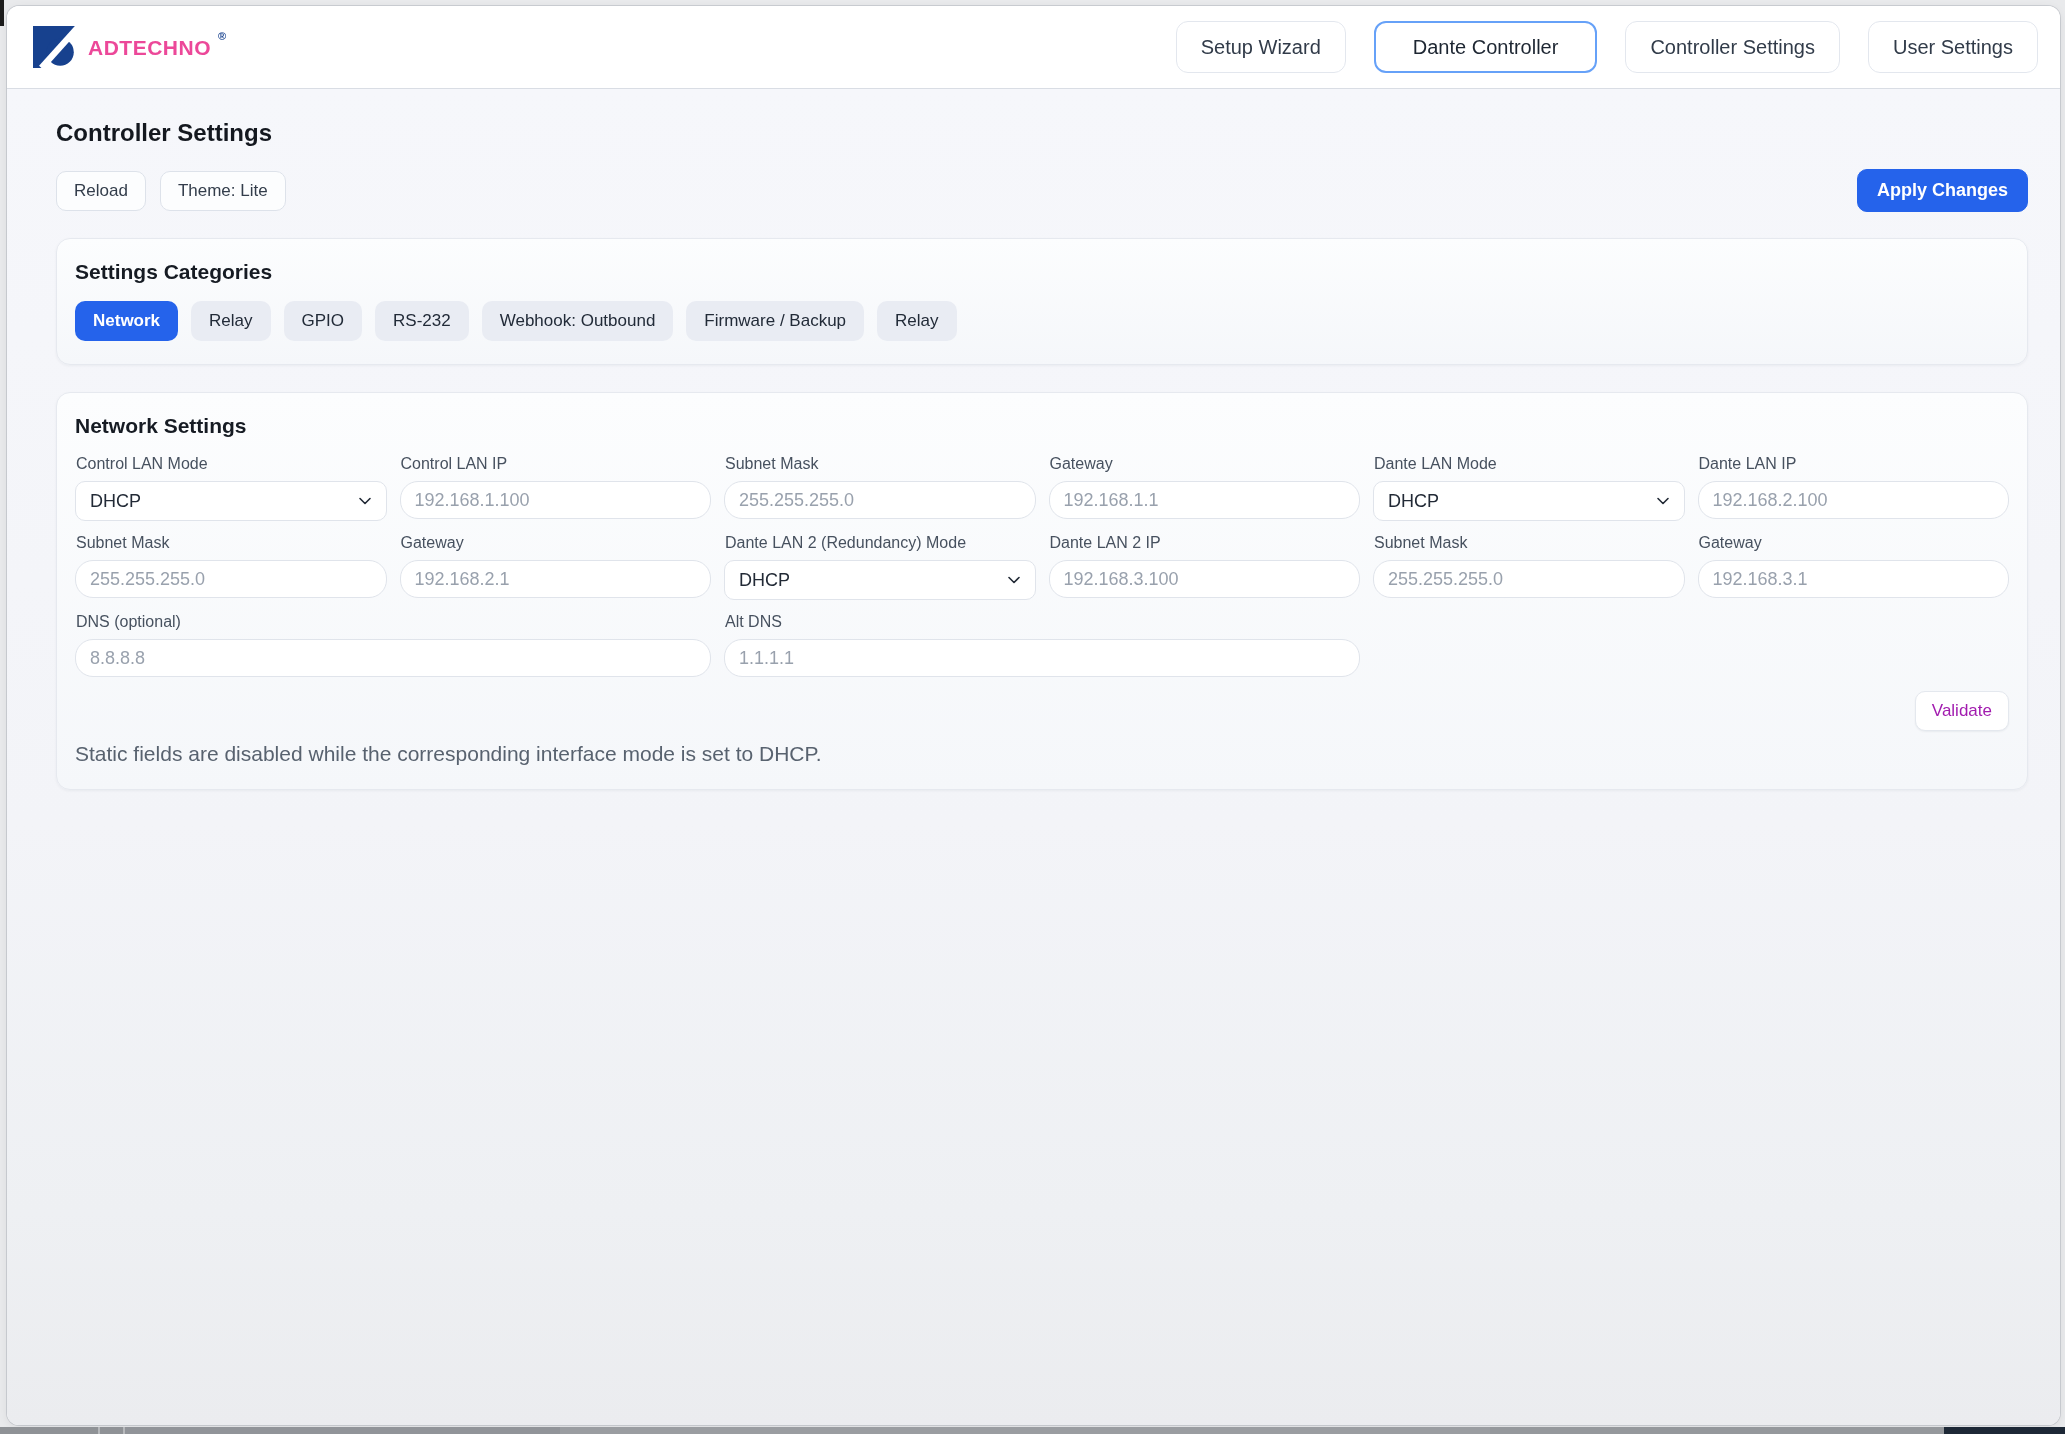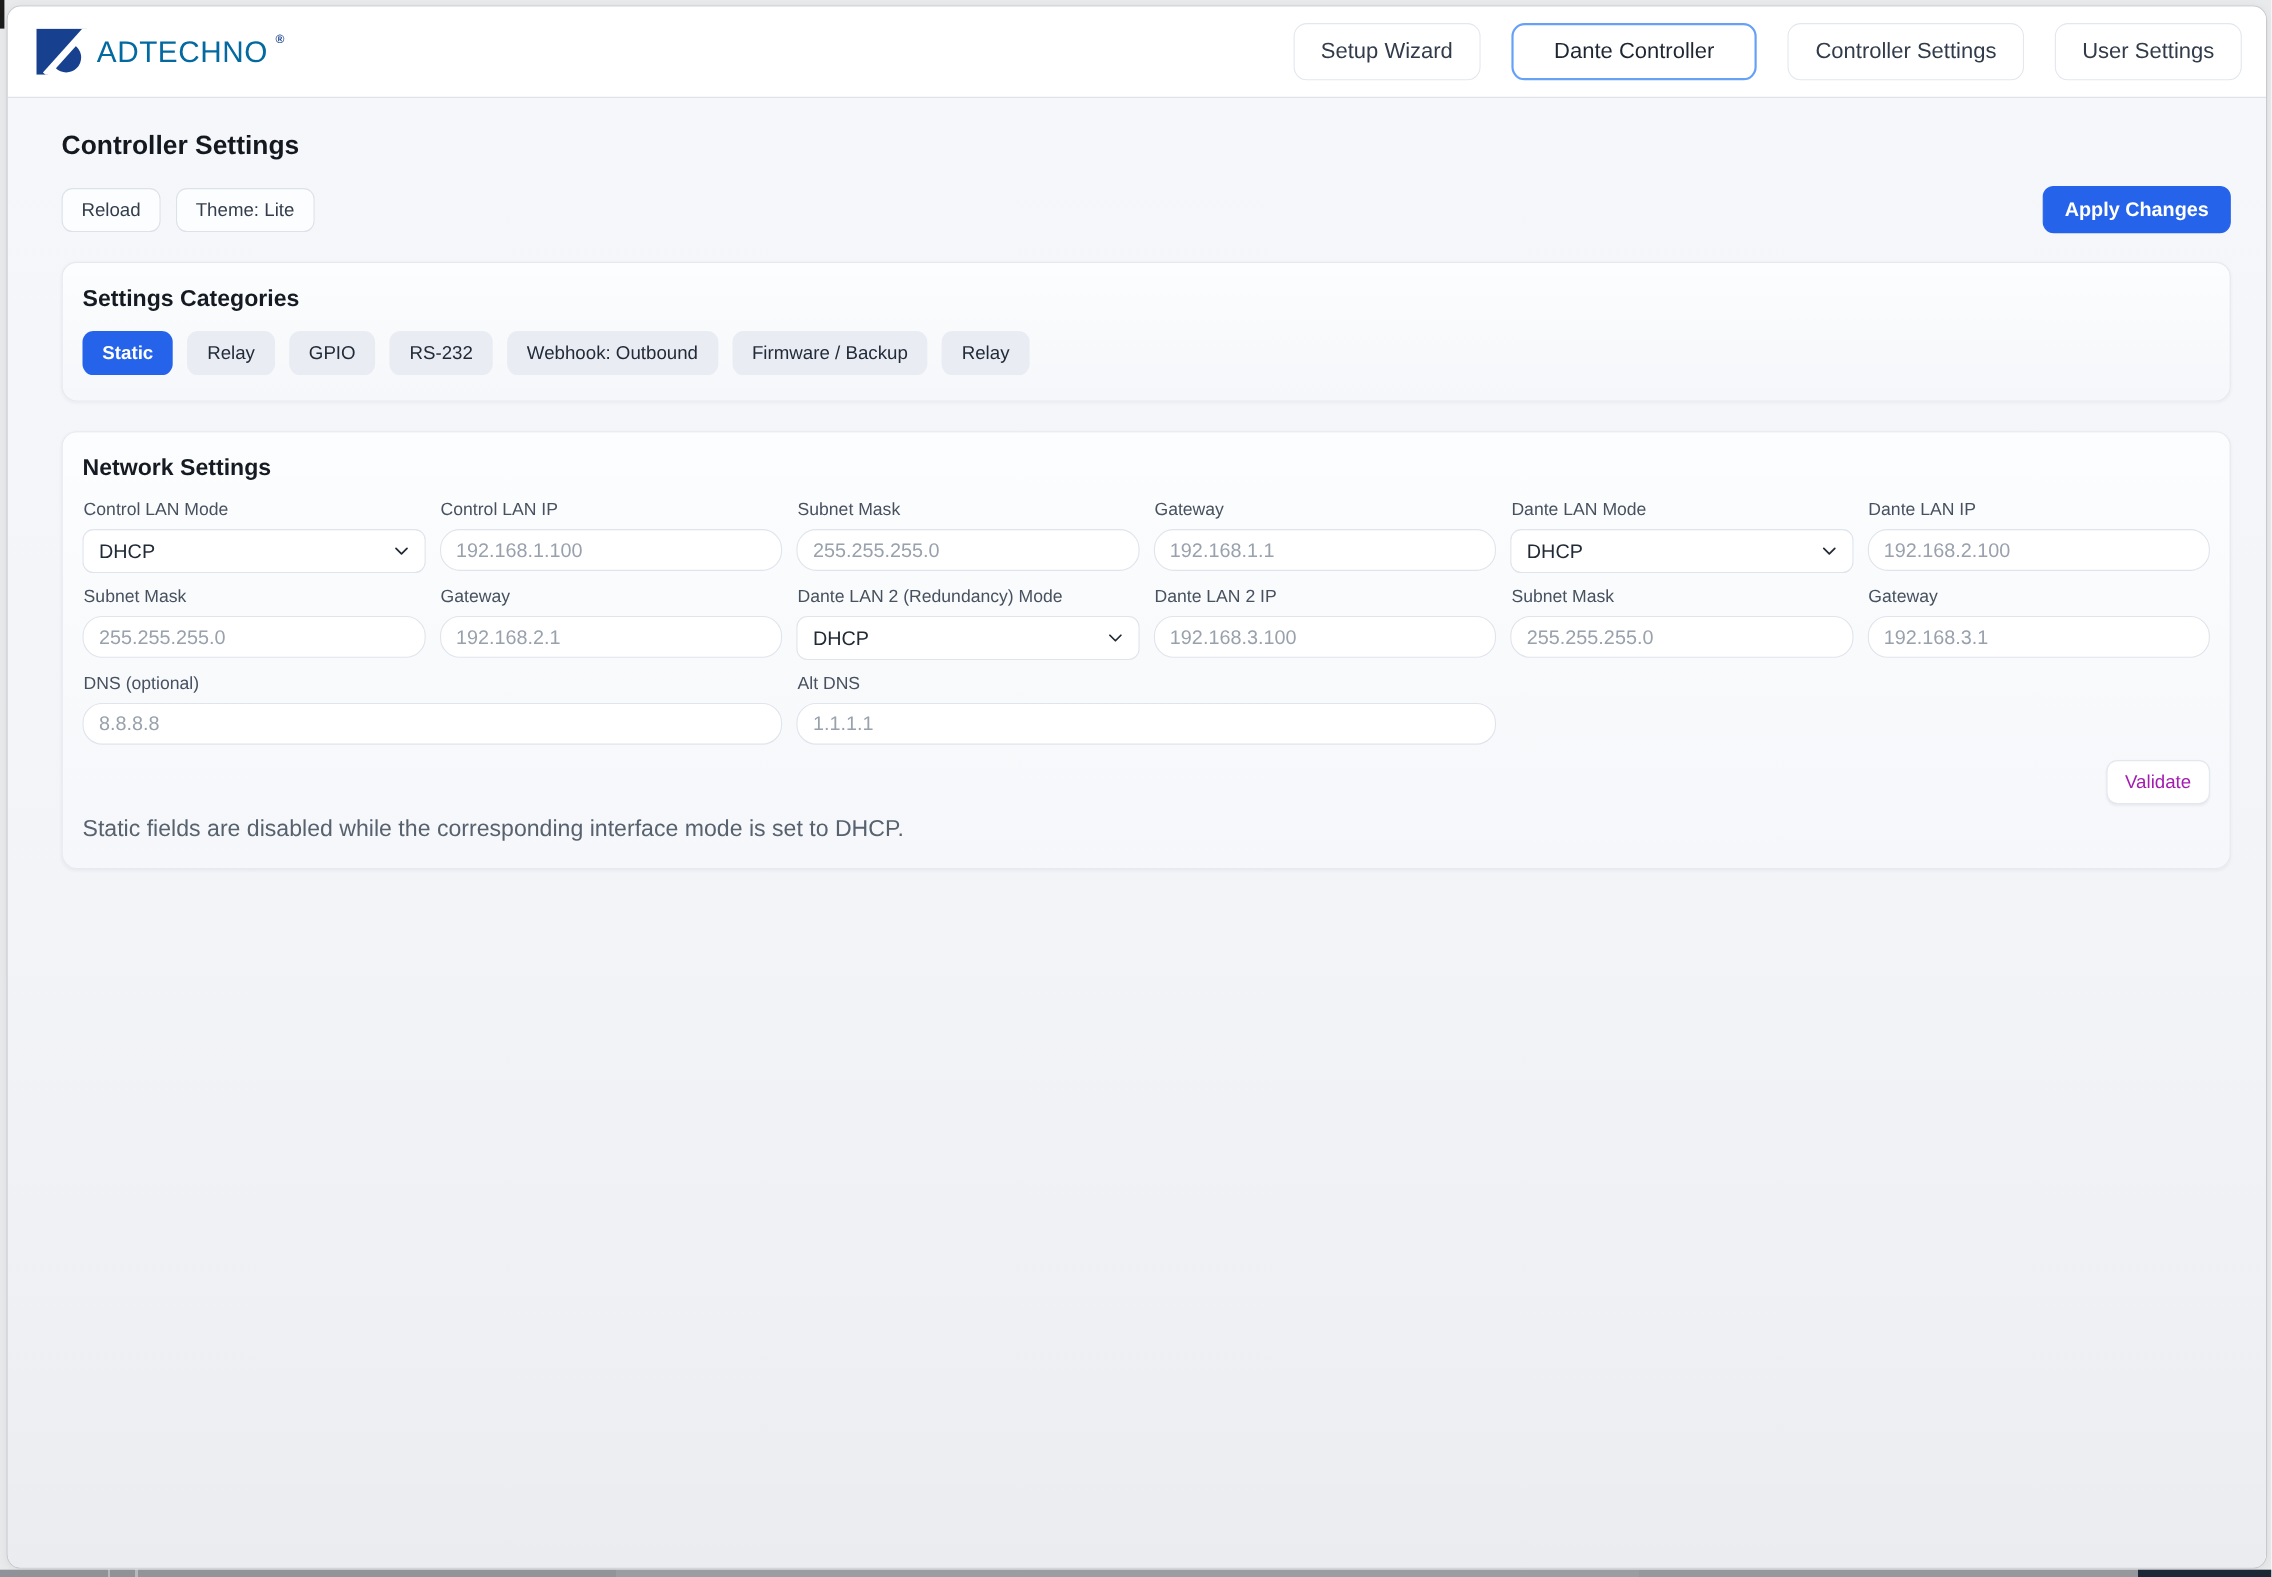--- a/index.html
+++ b/index.html
@@ -18,21 +18,21 @@
     display:flex;flex-direction:column;
   }
   
   .header{
     height:82px;flex:0 0 82px;background:#ffffff;border-bottom:1px solid #d9dde4;
     display:flex;align-items:center;justify-content:space-between;
     padding:0 22px 0 26px;
   }
   .brand{display:flex;align-items:center;gap:9px;}
   .brand-name{
-    font-size:27px;font-weight:400;color:#0369a1;letter-spacing:.5px;line-height:1;
+    font-size:21px;font-weight:700;color:#ec4899;letter-spacing:.5px;line-height:1;
   }
   .brand-reg{font-size:11px;font-weight:700;color:#17418e;position:relative;top:-11px;left:-2px;}
   .nav{display:flex;align-items:center;gap:28px;}
   .nav-btn{
     background:#fff;border:1px solid #e3e7ee;border-radius:12px;
     padding:13px 24px;font-size:20px;color:#313b49;cursor:pointer;
     font-family:"Liberation Sans", sans-serif;line-height:1.2;
   }
   .nav-btn.active{border:2px solid #66a1f8;padding:12px 37px;color:#1d2632;}
   
@@ -141,21 +141,21 @@
       <div class="toolbar-left">
         <button class="btn-light">Reload</button>
         <button class="btn-light">Theme: Lite</button>
       </div>
       <button class="btn-primary">Apply Changes</button>
     </div>
 
     <div class="card">
       <h2 class="card-title">Settings Categories</h2>
       <div class="tabs">
-        <button class="tab active">Static</button>
+        <button class="tab active">Network</button>
         <button class="tab">Relay</button>
         <button class="tab">GPIO</button>
         <button class="tab">RS-232</button>
         <button class="tab">Webhook: Outbound</button>
         <button class="tab">Firmware / Backup</button>
         <button class="tab">Relay</button>
       </div>
     </div>
 
     <div class="card">

